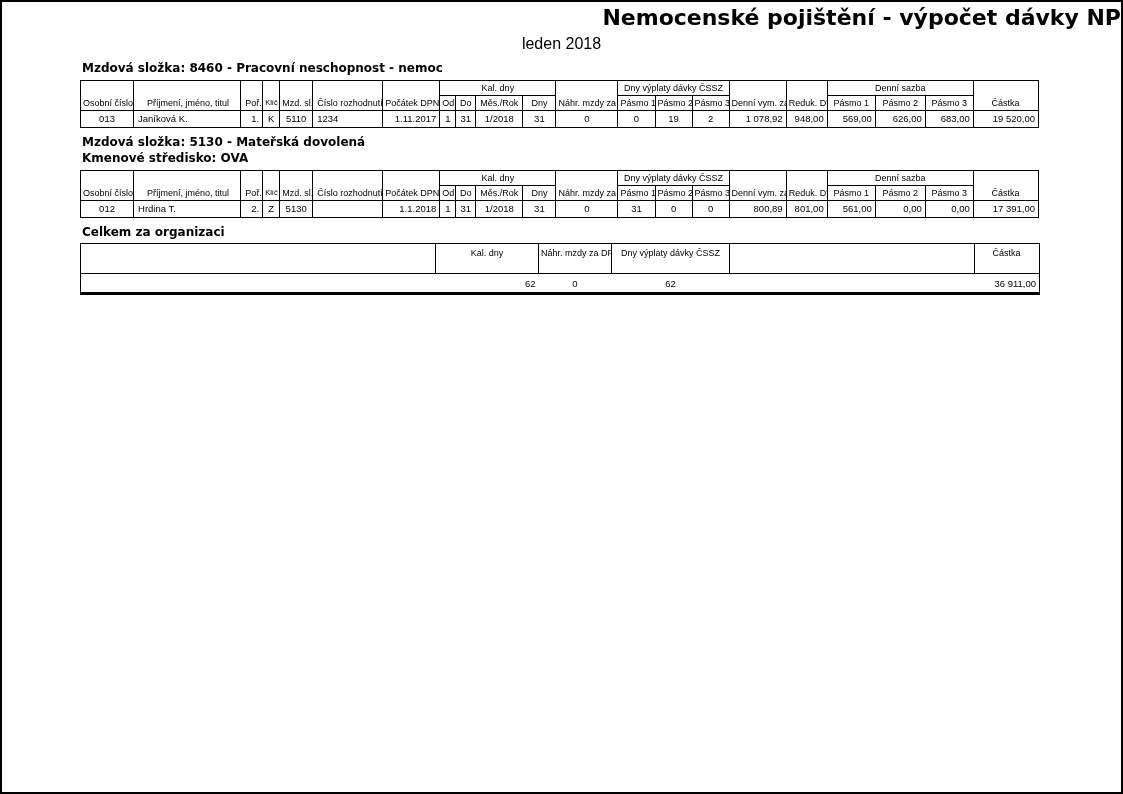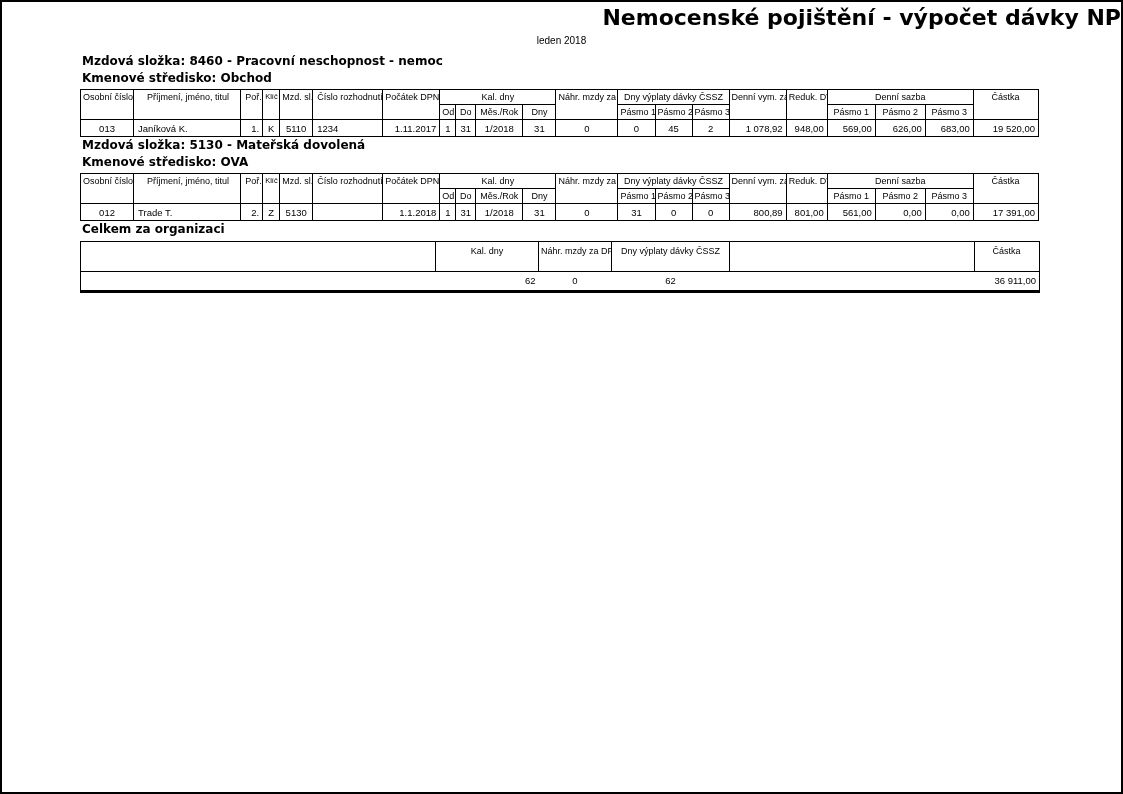--- a/index.html
+++ b/index.html
@@ -16,39 +16,39 @@
   .top-row {
     display: flex; justify-content: space-between; align-items: flex-start;
     margin: 42px 84px 0 80px;
   }
   .meta { font-size: 11.5px; line-height: 18px; }
   .page-label { font-size: 11.5px; line-height: 18px; }
   .title {
     text-align: right; font-family: "DejaVu Sans", sans-serif;
     font-weight: bold; font-size: 22px; margin-top: 3px;
   }
-  .subtitle { text-align: center; font-size: 10px; margin-top: 5px; }
+  .subtitle { text-align: center; font-size: 16px; margin-top: 5px; }
   .sec-head {
     margin-left: 80px; font-family: "DejaVu Sans", sans-serif;
     font-weight: bold; font-size: 12px; line-height: 16.5px;
   }
   .sec-head.first { margin-top: 7px; }
-  .sec-head.later { margin-top: 0; }
+  .sec-head.later { margin-top: 6px; }
 
   table { border-collapse: collapse; table-layout: fixed; width: 959px; margin: 3px 0 0 78px; }
   .np-table th, .np-table td, .sum-table th, .sum-table td {
     border: 1px solid #000; overflow: hidden; white-space: nowrap;
     padding: 0 2px; box-sizing: border-box;
   }
   .np-table thead tr { height: 15px; }
   .np-table th {
     font-weight: normal; font-size: 9px; line-height: 12px;
     text-align: center; vertical-align: middle;
   }
-  .np-table th.span2 { vertical-align: top; padding-top: 1px; }
+  .np-table th.span2 { vertical-align: top; padding-top: 16px; }
   .np-table td { height: 17px; font-size: 9.5px; }
   .ml { white-space: pre-line; }
   .al { text-align: left; padding-left: 4px !important; }
   .ar { text-align: right; padding-right: 3px !important; }
   .ac { text-align: center; }
   .klic { font-size: 7.5px !important; }
 
   .sum-table th {
     font-weight: normal; font-size: 9px; line-height: 12px; height: 30px;
     vertical-align: top; padding-top: 3px; text-align: center;
@@ -62,21 +62,20 @@
 </head>
 <body>
 
 <div class="page">
 
 
   <div class="title">Nemocenské pojištění - výpočet dávky NP</div>
   <div class="subtitle">leden 2018</div>
 
   <div class="sec-head first">Mzdová složka: 8460 - Pracovní neschopnost - nemoc</div>
-  <div class="sec-head">Kmenové středisko: Obchod</div>
 
   <table class="np-table">
     <colgroup>
       <col style="width:53px">
         <col style="width:107px">
         <col style="width:22px">
         <col style="width:17px">
       <col style="width:33px">
         <col style="width:70px">
         <col style="width:57px">
@@ -138,21 +137,21 @@
         <td class="ac">K</td>
         <td class="ac">5110</td>
         <td class="al">1234</td>
         <td class="ar">1.11.2017</td>
         <td class="ac">1</td>
         <td class="ac">31</td>
         <td class="ac">1/2018</td>
         <td class="ac">31</td>
         <td class="ac">0</td>
         <td class="ac">0</td>
-        <td class="ac">45</td>
+        <td class="ac">19</td>
         <td class="ac">2</td>
         <td class="ar">1 078,92</td>
         <td class="ar">948,00</td>
         <td class="ar">569,00</td>
         <td class="ar">626,00</td>
         <td class="ar">683,00</td>
         <td class="ar">19 520,00</td>
       </tr>
     </tbody>
   </table>
@@ -215,21 +214,21 @@
         <th>Pásmo 2</th>
         <th>Pásmo 3</th>
         <th>Pásmo 1</th>
         <th>Pásmo 2</th>
         <th>Pásmo 3</th>
       </tr>
     </thead>
     <tbody>
       <tr>
         <td class="ac">012</td>
-        <td class="al">Trade T.</td>
+        <td class="al">Hrdina T.</td>
         <td class="ar">2.</td>
         <td class="ac">Z</td>
         <td class="ac">5130</td>
         <td class="al"></td>
         <td class="ar">1.1.2018</td>
         <td class="ac">1</td>
         <td class="ac">31</td>
         <td class="ac">1/2018</td>
         <td class="ac">31</td>
         <td class="ac">0</td>

